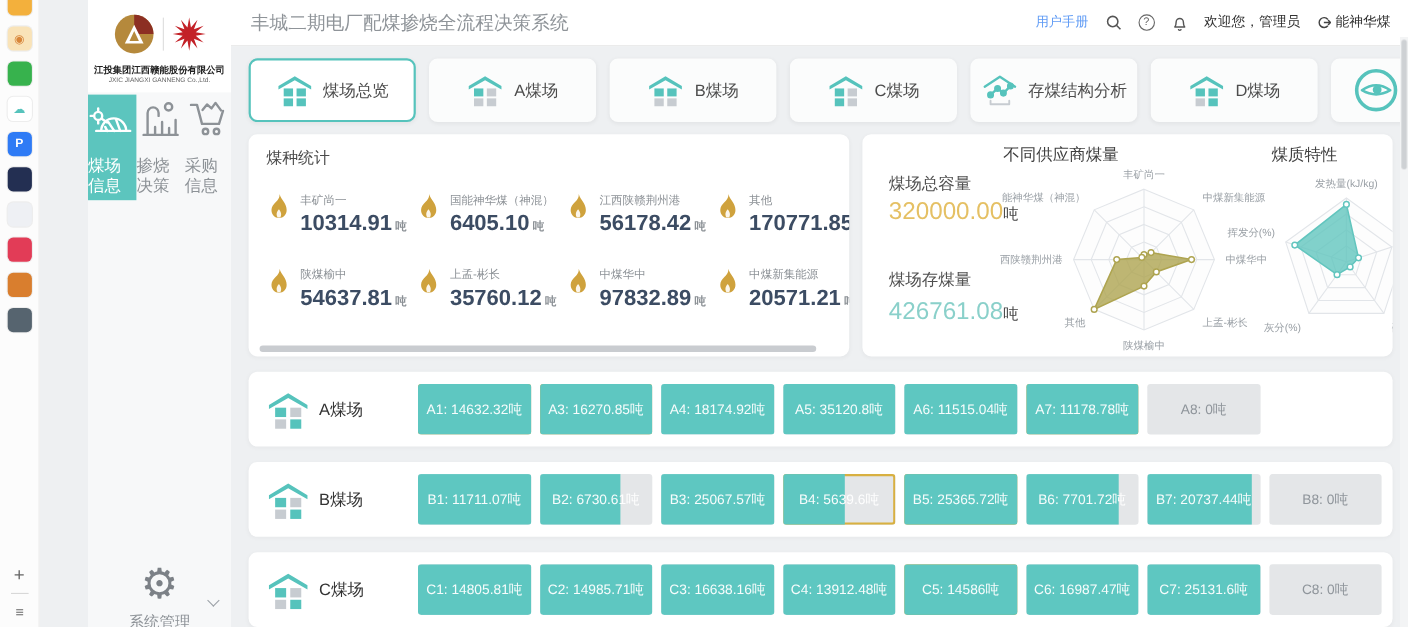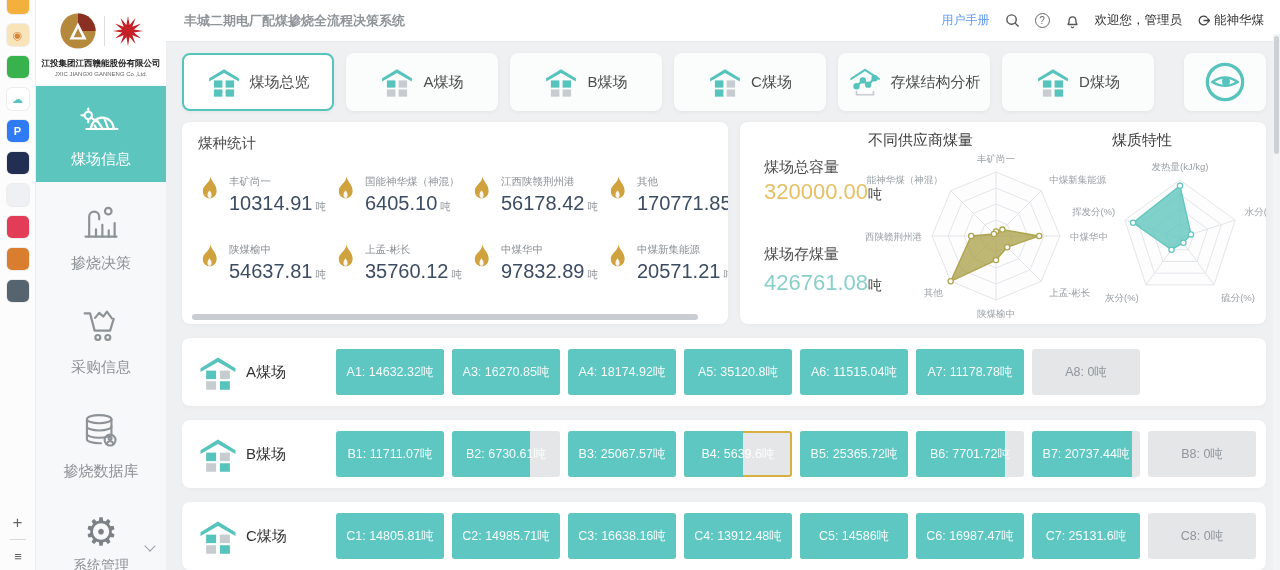--- a/index.html
+++ b/index.html
@@ -10,42 +10,42 @@
   .dock { width:36px; background:#fcfcfc; border-right:1px solid #ececec; position:relative; flex:0 0 36px; }
   .dock-icons { display:flex; flex-direction:column; align-items:center; gap:10px; padding-top:0; margin-top:-8px; }
   .dock-icon { width:22px; height:22px; border-radius:5px; display:flex; align-items:center; justify-content:center;
                font-size:11px; font-weight:bold; color:#fff; box-shadow:0 0 0 1px rgba(0,0,0,.06); cursor:pointer; }
   .dock-bottom { position:absolute; bottom:6px; left:0; right:0; display:flex; flex-direction:column; align-items:center; gap:9px; color:#666; }
   .dock-plus { font-size:17px; line-height:14px; cursor:pointer; }
   .dock-divider { width:16px; height:1px; background:#d8d8d8; }
   .dock-menu { font-size:13px; letter-spacing:-1px; cursor:pointer; }
 
   
-  .sidebar { width:130px; flex:0 0 130px; background:#f7f8f9; display:flex; flex-direction:column; position:relative; }
+  .sidebar { width:130px; flex:0 0 130px; background:#f7f8f9; display:flex; flex-direction:column; position:relative;margin-left:44px; }
   .logo-box { background:#fff; padding:9px 4px 7px; text-align:center; }
   .logo-row { display:flex; align-items:center; justify-content:center; gap:7px; height:44px; }
   .logo-sep { width:1px; height:30px; background:#ddd; }
   .logo-cn { font-size:8.5px; color:#222; font-weight:bold; margin-top:5px; font-family:"Liberation Serif","DejaVu Serif",serif; white-space:nowrap; }
   .logo-en { font-size:6.5px; color:#666; white-space:nowrap; transform:scale(.92); }
-  .menu { flex:1; display:flex; flex-direction:column; padding-top:2px; }
+  .menu { flex:1; display:flex; flex-direction:row; padding-top:2px; }
   .menu-item { height:96px; margin-bottom:8px; display:flex; flex-direction:column; align-items:center; justify-content:center;
                gap:8px; color:#8d9297; font-size:15px; cursor:pointer; }
   .menu-item.active { background:#5cc5be; color:#fff; }
   .settings { position:absolute; top:512px; left:0; right:0; display:flex; flex-direction:column; align-items:center; gap:5px;
               color:#7c8187; cursor:pointer; }
   .settings .gear-glyph { font-size:38px; line-height:40px; }
   .settings-label { font-size:14px; color:#8d9297; }
   .settings-chevron { position:absolute; right:12px; top:30px; width:8px; height:8px; border-right:1.6px solid #9aa0a6;
                       border-bottom:1.6px solid #9aa0a6; transform:rotate(45deg); }
 
   
   .main { flex:1; min-width:0; display:flex; flex-direction:column; background:#eef0f2; position:relative; }
   .header { height:42px; flex:0 0 42px; background:#fff; border-bottom:1px solid #e9e9e9; display:flex; align-items:center;
             justify-content:space-between; padding:0 16px 0 18px; }
-  .page-title { font-size:13px; color:#8f9499;font-weight:bold; }
+  .page-title { font-size:17px; color:#8f9499; }
   .header-right { display:flex; align-items:center; gap:15px; }
   .manual-link { color:#5f9bf5; font-size:12px; cursor:pointer; }
   .h-icon { display:flex; align-items:center; cursor:pointer; }
   .help-circle { width:15px; height:15px; border:1.3px solid #666; border-radius:50%; color:#666; font-size:10px;
                  display:flex; align-items:center; justify-content:center; }
   .welcome { font-size:12.5px; color:#333; }
   .logout { display:flex; align-items:center; gap:4px; font-size:12.5px; color:#333; cursor:pointer; }
 
   .tabbar { display:flex; gap:12px; padding:11px 14px 9px 16px; align-items:center; }
   .tab { height:58px; flex:0 0 152px; background:#fbfcfc; border-radius:8px; border:2px solid transparent;
@@ -57,21 +57,21 @@
   .content { padding:2px 14px 0 16px; display:flex; flex-direction:column; gap:14px; }
   .panel { background:#fff; border-radius:8px; box-shadow:0 1px 4px rgba(0,0,0,.04); }
   .row1 { display:flex; gap:12px; height:202px; }
 
   .stats-panel { width:546px; flex:0 0 546px; position:relative; overflow:hidden; padding:12px 0 0 16px; }
   .stats-title { font-size:14.5px; color:#4a4a4a; }
   .stats-grid { display:grid; grid-template-columns:repeat(4,136px); row-gap:28px; margin-top:22px; }
   .stat-item { display:flex; gap:8px; align-items:flex-start; }
   .stat-texts { display:flex; flex-direction:column; gap:3px; }
   .stat-name { font-size:10.5px; color:#8c9196; white-space:nowrap; }
-  .stat-value { font-size:20px; color:#3c4c63; white-space:nowrap; }
+  .stat-value { font-size:20px; color:#3c4c63; white-space:nowrap;font-weight:bold; }
   .stat-unit { font-size:10.5px; color:#8c9196; margin-left:3px; }
   .hscroll-thumb { position:absolute; bottom:4px; left:10px; width:506px; height:6px; background:#c9ccd0; border-radius:3px; cursor:pointer; }
 
   .supplier-panel { flex:1; position:relative; overflow:hidden; }
   .sum-label { position:absolute; left:24px; font-size:15px; color:#4f4f4f; }
   .sum-value { position:absolute; left:24px; font-size:22px; }
   .sum-unit { font-size:14px; color:#444; }
   .cap-value { color:#e5c064; }
   .stock-value { color:#8ad0ca; }
   .radar-title { position:absolute; font-size:15px; color:#3f3f3f; }

